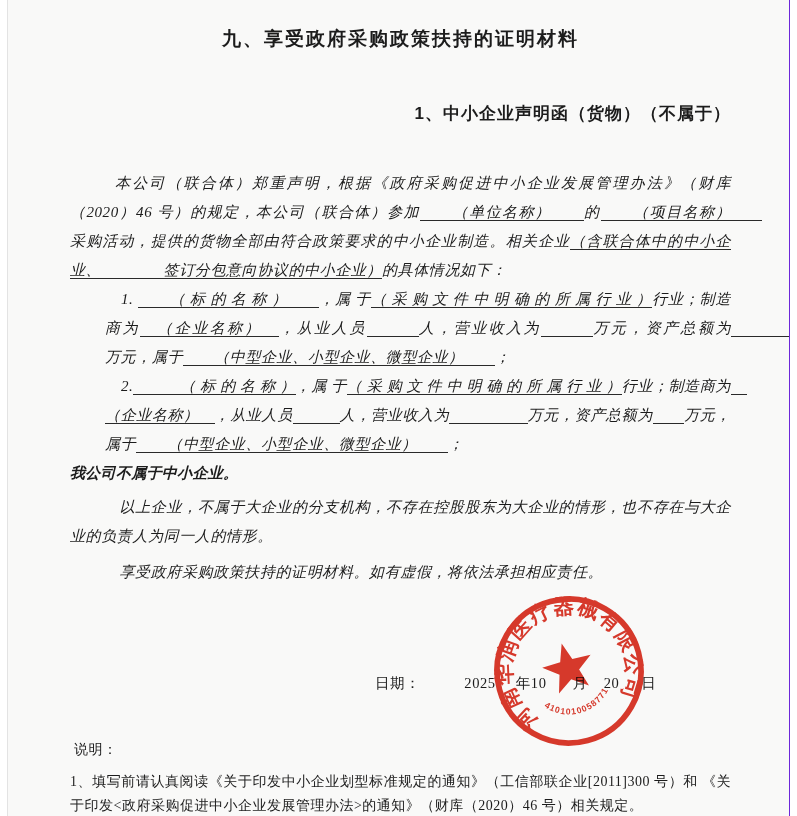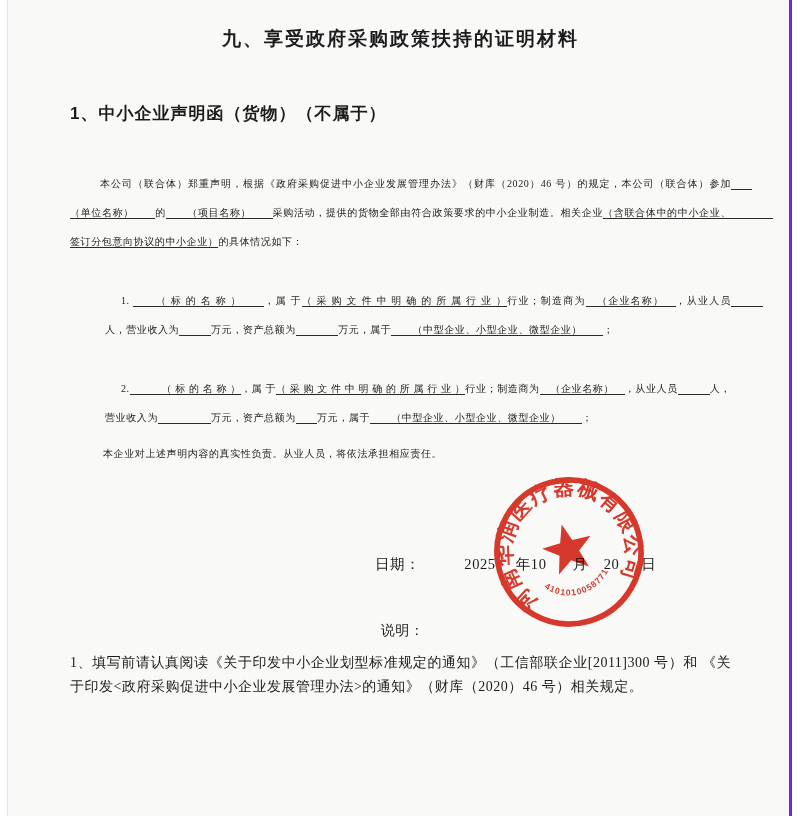--- a/index.html
+++ b/index.html
@@ -2,45 +2,45 @@
 <html><head>
 <meta charset="utf-8">
 <style>
   html,body{margin:0;padding:0;background:#ffffff;}
   .page{
     position:relative;
     width:781px;height:816px;
     margin:0 7px;
     background:#f9f9f8;
     border-left:1px solid #e3e3e3;
-    border-right:3px solid #6d28d9;
+    border-right:1px solid #6d28d9;
     overflow:hidden;
     color:#1c1c1c;
     font-family:"Liberation Serif","DejaVu Serif",serif;
   }
   .content{padding:0 58px 0 62px;}
   .title{
     margin:26px 0 0 0;
     text-align:center;
     font-family:"Liberation Sans","DejaVu Sans",sans-serif;
     font-size:19px;font-weight:bold;letter-spacing:2px;
   }
   .subtitle{
     margin:50px 0 0 0;
-    text-align:left;
+    text-align:right;
     font-family:"Liberation Sans","DejaVu Sans",sans-serif;
     font-size:17px;font-weight:bold;letter-spacing:1px;
   }
   .para,.item,.bold-line{
-    font-size:10px;line-height:29px;letter-spacing:0.6px;
-    text-align:justify;margin:0;
+    font-size:15px;line-height:29px;letter-spacing:0.6px;
+    text-align:justify;margin:0;font-style:italic;
   }
   .para.first{margin-top:44px;text-indent:3em;}
   .para.indent{text-indent:3.3em;}
-  .item{padding-left:35px;text-indent:16px;margin-top:30px;}
+  .item{padding-left:35px;text-indent:16px;}
   .bold-line{font-weight:bold;letter-spacing:0.3px;}
   .para.gap1{margin-top:5px;}
   .para.gap2{margin-top:7px;}
   .u{border-bottom:1px solid #2a2a2a;}
   
   .signature{
     position:relative;
     margin:80px 0 0 305px;
     font-size:14.5px;letter-spacing:0.6px;
   }
@@ -62,39 +62,41 @@
   .stamp{
     position:absolute;
     left:118px;top:-72px;
     width:152px;height:152px;
     mix-blend-mode:multiply;
     opacity:0.92;
     pointer-events:none;
   }
   
   .notes{margin-top:38px;font-size:14px;line-height:24px;letter-spacing:0.5px;}
-  .notes-head{margin:0 0 8px 4px;text-align:center;}
+  .notes-head{margin:0 0 8px 4px;}
   .note-item{margin:0;text-align:justify;}
 </style>
 </head>
 <body>
 
 <div class="page">
   <div class="content">
 
     <h1 class="title">九、享受政府采购政策扶持的证明材料</h1>
     <h2 class="subtitle">1、中小企业声明函（货物）（不属于）</h2>
 
     <p class="para first"><span>本公司（联合体）郑重声明，根据《政府采购促进中小企业发展管理办法》（财库（2020）46 号）的规定，本公司（联合体）参加</span><span class="u">　　（单位名称）　　</span><span>的</span><span class="u">　　（项目名称）　　</span><span>采购活动，提供的货物全部由符合政策要求的中小企业制造。相关企业</span><span class="u">（含联合体中的中小企业、　　　　签订分包意向协议的中小企业）</span><span>的具体情况如下：</span></p>
 
     <p class="item"><span>1. </span><span class="u">　　（ 标 的 名 称 ）　　</span><span>，属 于</span><span class="u">（ 采 购 文 件 中 明 确 的 所 属 行 业 ）</span><span>行业；制造商为</span><span class="u">　（企业名称）　</span><span>，从业人员</span><span class="u">　　　</span><span>人，营业收入为</span><span class="u">　　　</span><span>万元，资产总额为</span><span class="u">　　　　</span><span>万元，属于</span><span class="u">　　（中型企业、小型企业、微型企业）　　</span><span>；</span></p>
     <p class="item"><span>2.</span><span class="u">　　　（ 标 的 名 称 ）</span><span>，属 于</span><span class="u">（ 采 购 文 件 中 明 确 的 所 属 行 业 ）</span><span>行业；制造商为</span><span class="u">　（企业名称）　</span><span>，从业人员</span><span class="u">　　　</span><span>人，营业收入为</span><span class="u">　　　　　</span><span>万元，资产总额为</span><span class="u">　　</span><span>万元，属于</span><span class="u">　　（中型企业、小型企业、微型企业）　　</span><span>；</span></p>
 
+    <p class="bold-line">我公司不属于中小企业。</p>
 
-    <p class="para indent gap2">本企业对上述声明内容的真实性负责。从业人员，将依法承担相应责任。</p>
+    <p class="para indent gap1">以上企业，不属于大企业的分支机构，不存在控股股东为大企业的情形，也不存在与大企 业的负责人为同一人的情形。</p>
+    <p class="para indent gap2">享受政府采购政策扶持的证明材料。如有虚假，将依法承担相应责任。</p>
 
     <div class="signature">
       <div class="sig-row date-row">
         <span>日期：</span><span class="yr">2025</span><span class="yu">年</span><span class="mo">10</span><span class="mu">月</span><span class="dy">20</span><span class="du">日</span>
       </div>
 
       <svg class="stamp" viewBox="0 0 150 150" aria-hidden="true">
         <defs>
           <path id="seal-arc-top" d="M 34.7 115.3 A 57 57 0 1 1 115.3 115.3" fill="none"></path>
           <path id="seal-arc-bottom" d="M 37.8 96.5 A 43 43 0 0 0 112.2 96.5" fill="none"></path>

